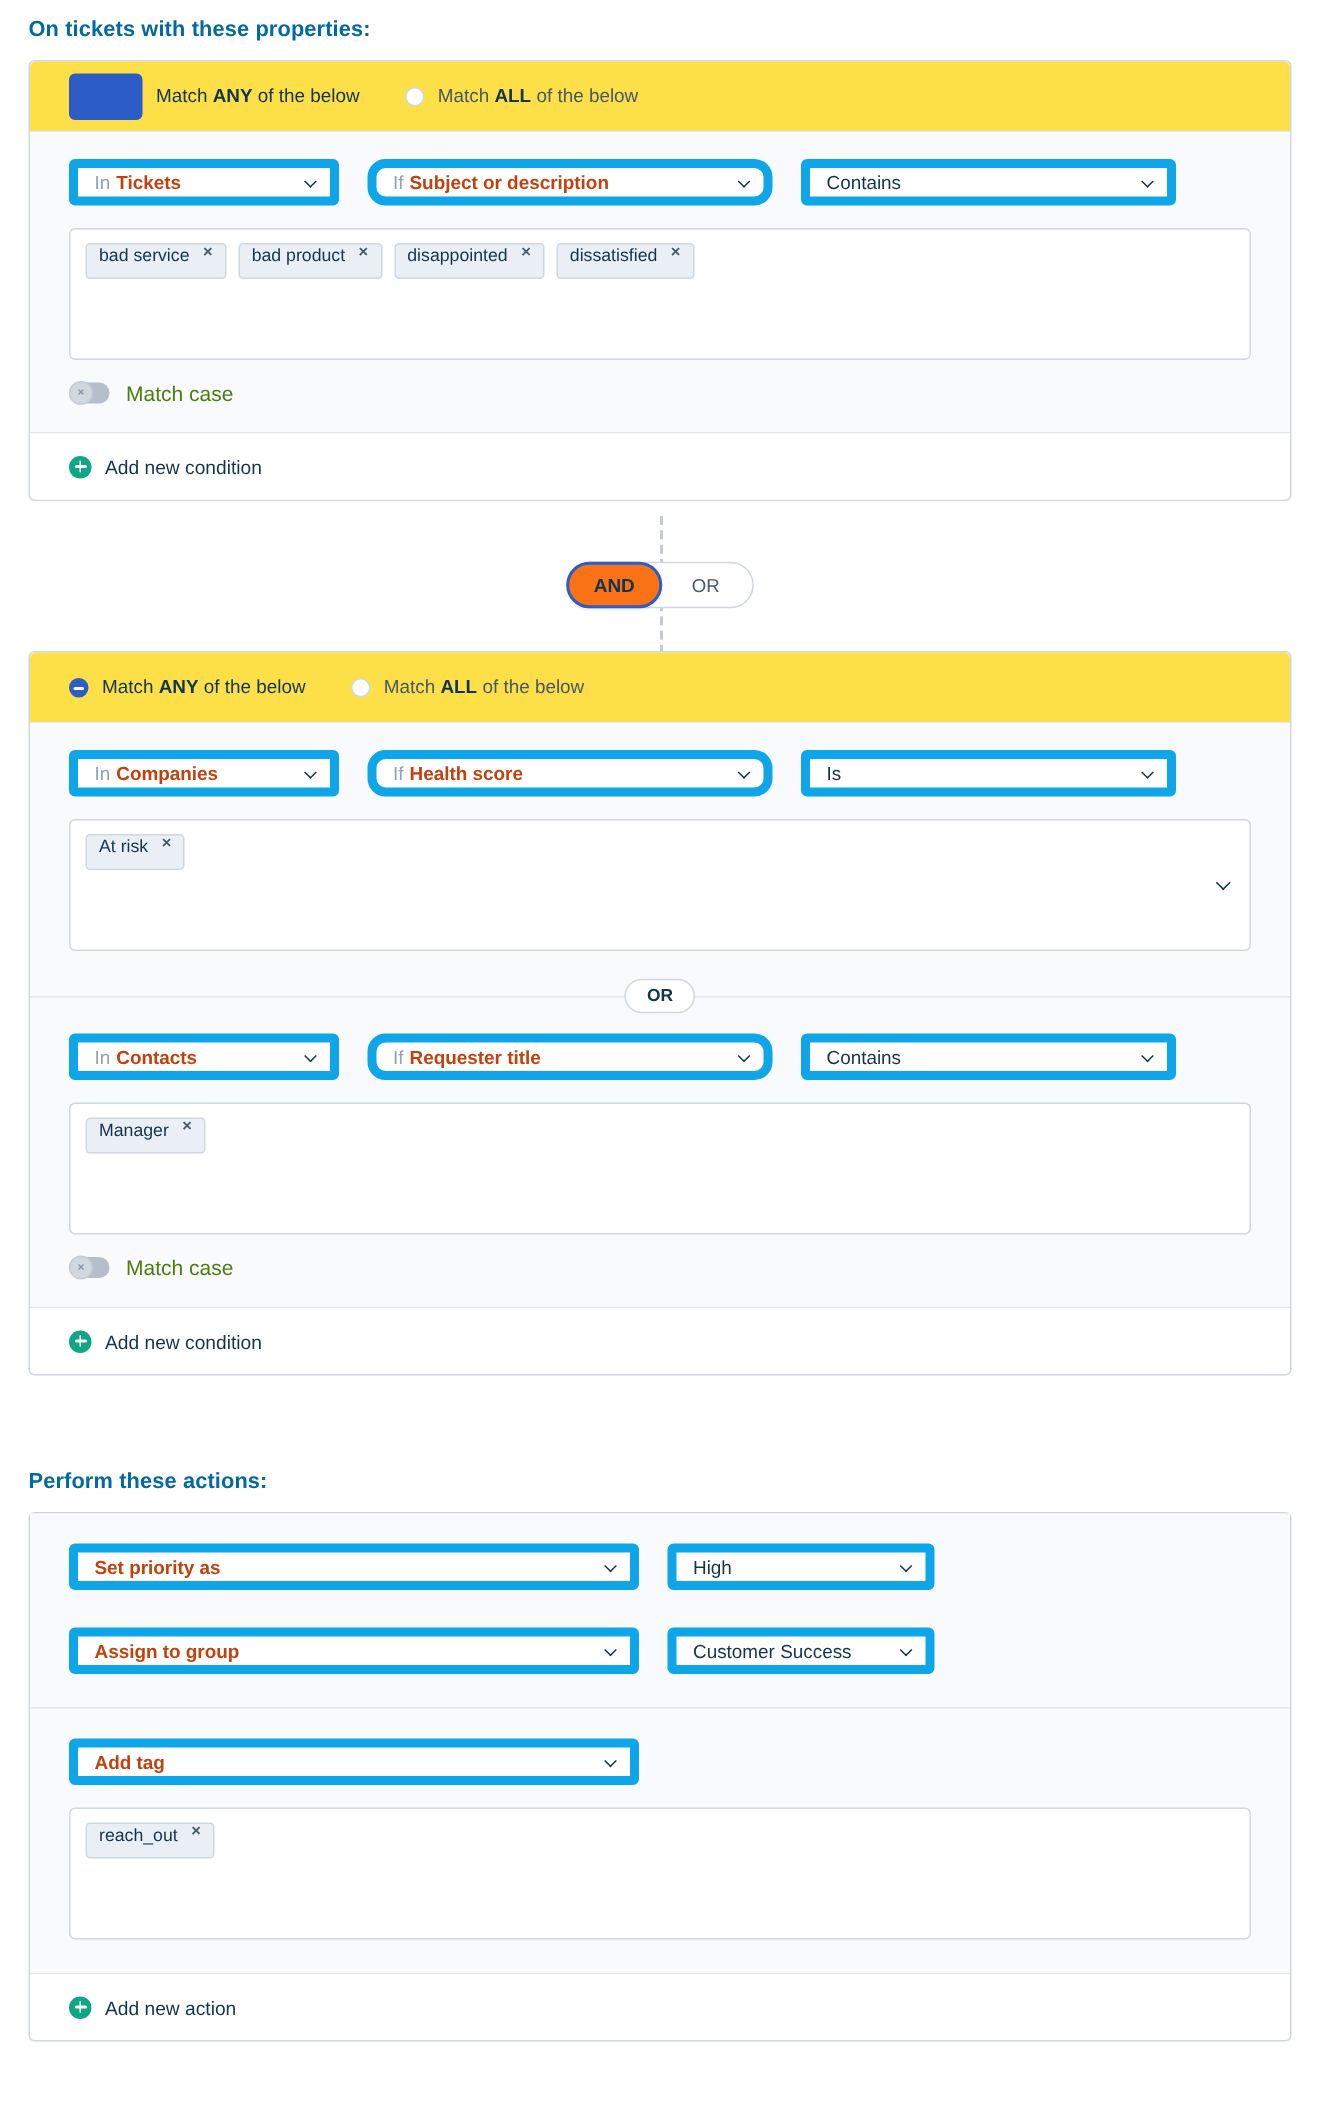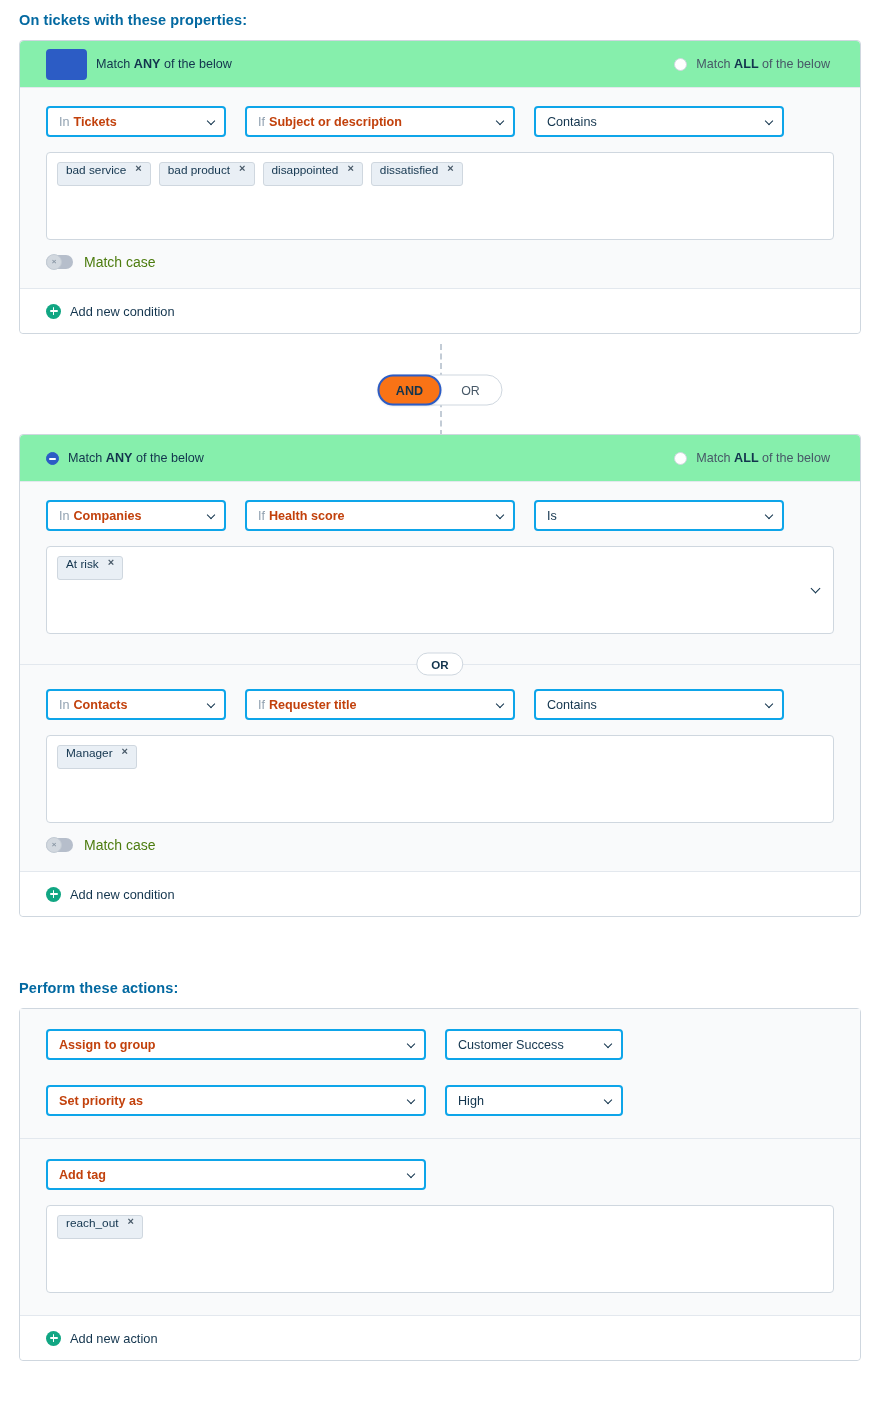--- a/index.html
+++ b/index.html
@@ -32,24 +32,23 @@
     left: 19px; width: 842px;
     background: #ffffff;
     border: 1px solid #cfd7df;
     border-radius: 4px;
   }
 
   .panel-header {
     height: 47px;
     display: flex; align-items: center;
     padding-left: 26px;
-    background: #86efac;
+    background: #fde047;
     border-bottom: 1px solid #e3e8ee;
     border-radius: 4px 4px 0 0;
-    justify-content: space-between;
   }
   .radio-opt { display: flex; align-items: center; margin-right: 30px; cursor: pointer; }
   .radio-dot {
     width: 13px; height: 13px; border-radius: 50%;
     border: 1px solid #cfd7df; background:#fff;
     margin-right: 9px; flex: none;
     position: relative;
   }
   .radio-dot.sel { background: #2c5cc5; border-color: #2c5cc5; }
   .radio-dot.indeterminate { background: #2c5cc5; border-color: #2c5cc5; }
@@ -81,21 +80,21 @@
   .plus-icon::before { left:3.5px; right:3.5px; top:6.8px; height:1.6px; }
   .plus-icon::after  { top:3.5px; bottom:3.5px; left:6.7px; width:1.6px; }
   .add-text { font-size: 12.8px; color: #12344d; }
 
   
   .row { display: flex; align-items: center; }
   .sel {
     position: relative;
     height: 31px;
     background: #ffffff;
-    border: 2px solid #0ea5e9;
+    border: 6px solid #0ea5e9;
     border-radius: 4px;
     display: flex; align-items: center;
     padding: 0 26px 0 11px;
     font-size: 12.6px;
     cursor: pointer;
     white-space: nowrap;
     overflow: hidden;
   }
   .sel .pre { color: #92a2b1; font-weight: normal; margin-right: 4px; }
   .sel .val { color: #c2410c; font-weight: bold; }
@@ -103,21 +102,21 @@
   .chev {
     position:absolute; right: 10px; top: 50%;
     width: 8px; height: 8px; margin-top: -5px;
     border-right: 1.8px solid #12344d;
     border-bottom: 1.8px solid #12344d;
     transform: rotate(45deg);
   }
   .chev.sm { width:6px; height:6px; margin-top:-4px; border-width:1.6px; }
 
   .w-in  { width: 180px; margin-right: 19px; }
-  .w-if  { width: 270px; margin-right: 19px; }
+  .w-if  { width: 270px; margin-right: 19px; border-radius: 12px; }
   .w-op  { width: 250px; }
 
   
   .tokenbox {
     position: relative;
     margin-top: 15px;
     min-height: 88px;
     background: #ffffff;
     border: 1px solid #cfd7df;
     border-radius: 4px;
@@ -389,35 +388,35 @@
     </div>
   </div>
 
   <div id="title-actions" class="section-title">Perform these actions:</div>
 
   <div class="panel" id="actions-panel" style="top:1008px;">
 
     <div class="action-block">
       <div class="action-row">
         <div class="sel w-act">
+          <span class="val">Set priority as</span>
+          <span class="chev sm"></span>
+        </div>
+        <div class="sel w-actv">
+          <span class="valn">High</span>
+          <span class="chev sm"></span>
+        </div>
+      </div>
+      <div class="action-row">
+        <div class="sel w-act">
           <span class="val">Assign to group</span>
           <span class="chev sm"></span>
         </div>
         <div class="sel w-actv">
           <span class="valn">Customer Success</span>
-          <span class="chev sm"></span>
-        </div>
-      </div>
-      <div class="action-row">
-        <div class="sel w-act">
-          <span class="val">Set priority as</span>
-          <span class="chev sm"></span>
-        </div>
-        <div class="sel w-actv">
-          <span class="valn">High</span>
           <span class="chev sm"></span>
         </div>
       </div>
     </div>
 
     <div class="action-block">
       <div class="action-row">
         <div class="sel w-act">
           <span class="val">Add tag</span>
           <span class="chev sm"></span>

